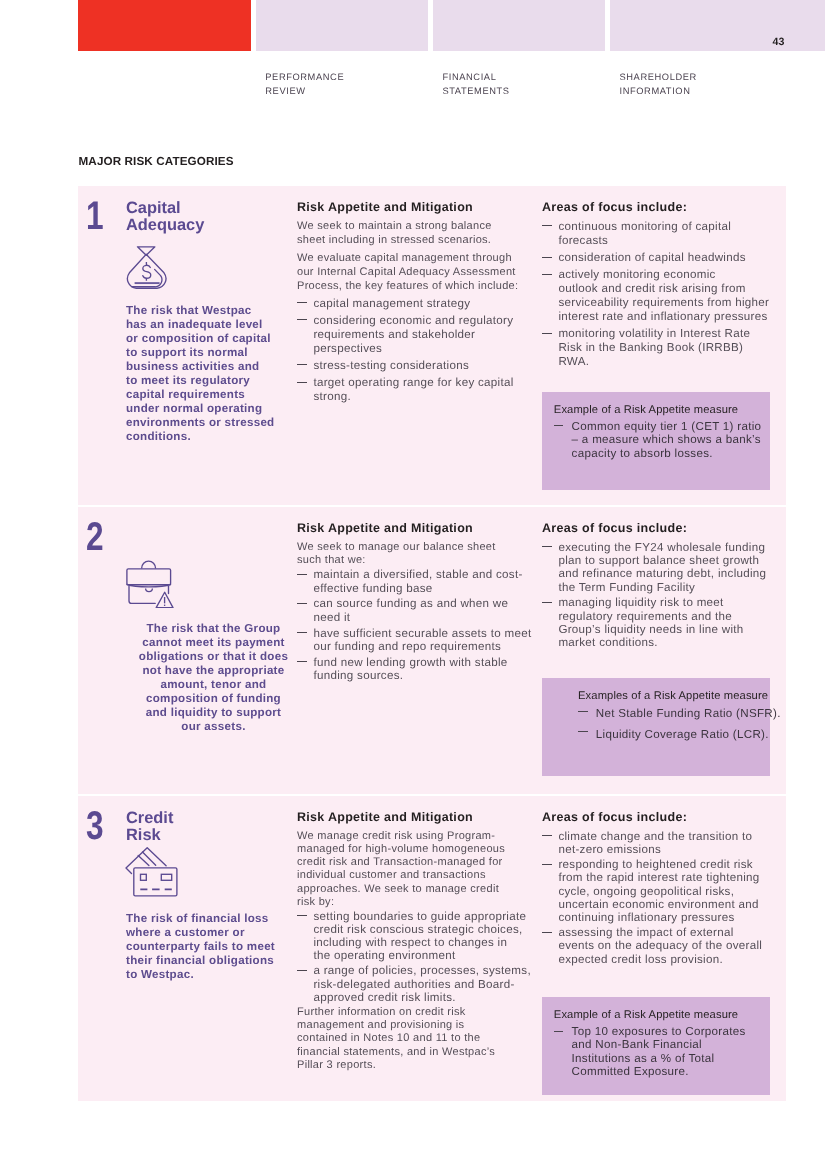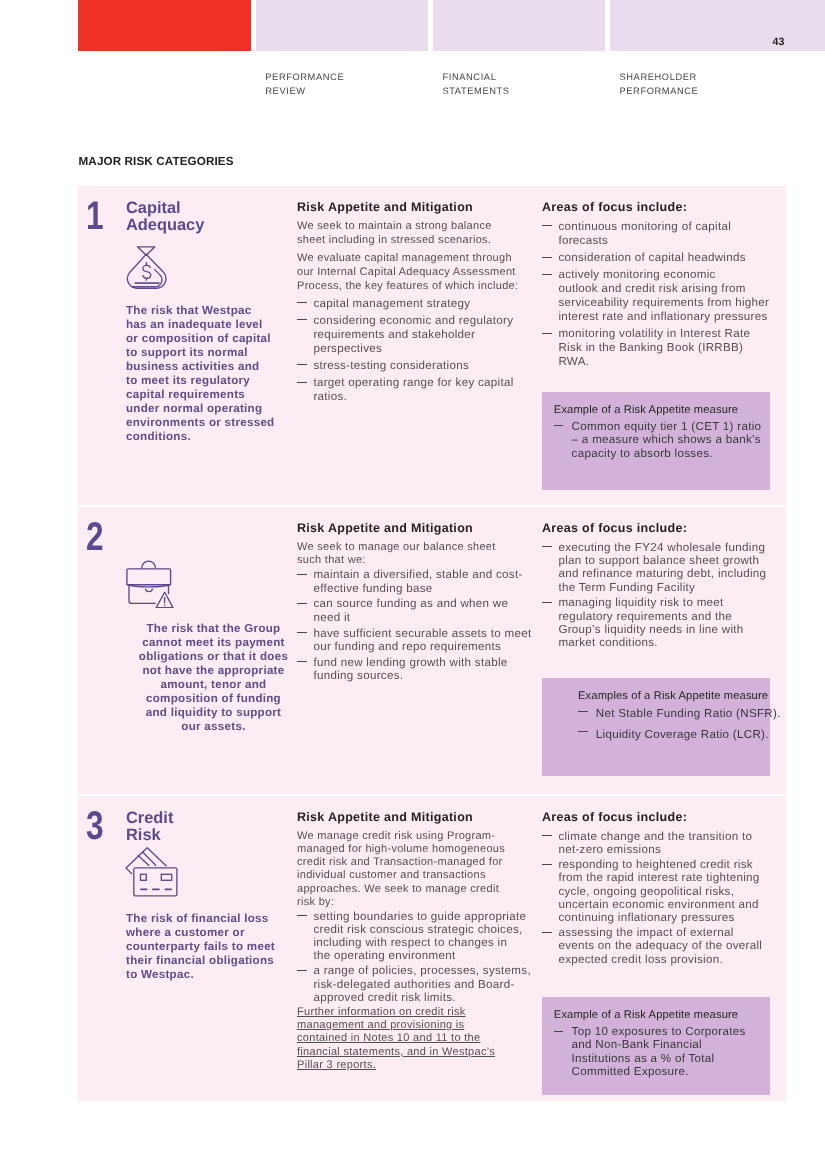--- a/index.html
+++ b/index.html
@@ -34,21 +34,21 @@
   .icon-wrap{position:absolute;}
   .risk-desc{position:absolute;left:48px;width:175px;font-size:11.6px;font-weight:700;
              color:#5D4C8E;line-height:14.0px;letter-spacing:0.28px;}
 
   .col{position:absolute;top:15px;}
   .col2{left:219px;width:234px;}
   .col3{left:464px;width:231px;}
   .colhead{font-size:12.5px;font-weight:700;color:#231F20;line-height:13px;margin:0 0 5.8px 0;
            letter-spacing:0.3px;}
   .para{font-size:11px;color:#544E57;line-height:var(--lh);margin:0 0 var(--pg) 0;letter-spacing:0.3px;}
-  .para:last-child{margin-bottom:12px;text-decoration:underline;}
+  .para:last-child{margin-bottom:12px;}
   ul.bl{list-style:none;margin:0 0 var(--pg) 0;padding:0;}
   .para + ul.bl{margin-top:-1.5px;}
   ul.bl:last-child{margin-bottom:0;}
   ul.bl li{position:relative;padding-left:16.4px;font-size:11.6px;color:#544E57;
            line-height:var(--lh);margin-bottom:var(--ig);letter-spacing:0.3px;}
   ul.bl li:last-child{margin-bottom:0;}
   .dash{position:absolute;left:0.3px;top:5.6px;width:9.3px;height:0;
          border-top:1.4px solid #4B454F;font-size:0;line-height:0;color:transparent;overflow:hidden;}
   .measure .dash{left:0.4px;}
 
@@ -77,21 +77,21 @@
     <div class="tab" style="left:255.7px;width:172.8px">
       <span class="tab-label">PERFORMANCE
 REVIEW</span>
     </div>
     <div class="tab" style="left:432.9px;width:172px">
       <span class="tab-label">FINANCIAL
 STATEMENTS</span>
     </div>
     <div class="tab" style="left:609.9px;width:215.1px">
       <span class="tab-label">SHAREHOLDER
-PERFORMANCE</span>
+INFORMATION</span>
     </div>
     <span class="pagenum">43</span>
   </div>
 
   <h2 class="sectitle">MAJOR RISK CATEGORIES</h2>
 
   <div id="panels">
       <div class="panel" style="top: 186px; height: 318.5px; --lh: 13.85px; --pg: 4.55px; --ig: 3.45px; --mlh: 13.8px;">
         <div class="num">1</div>
         <div class="risk-title">Capital
@@ -126,21 +126,21 @@
           </p>
           <p class="para">
             <span class="ln">We evaluate capital management through</span>
             <span class="ln">our Internal Capital Adequacy Assessment</span>
             <span class="ln">Process, the key features of which include:</span>
           </p>
           <ul class="bl">
             <li><span class="dash">—</span><span><span class="ln">capital management strategy</span></span></li>
             <li><span class="dash">—</span><span><span class="ln">considering economic and regulatory</span><span class="ln">requirements and stakeholder</span><span class="ln">perspectives</span></span></li>
             <li><span class="dash">—</span><span><span class="ln">stress-testing considerations</span></span></li>
-            <li><span class="dash">—</span><span><span class="ln">target operating range for key capital</span><span class="ln">ratios.</span></span></li>
+            <li><span class="dash">—</span><span><span class="ln">target operating range for key capital</span><span class="ln">strong.</span></span></li>
           </ul>
         </div>
         <div class="col col3">
           <div class="colhead">Areas of focus include:</div>
           <ul class="bl">
             <li><span class="dash">—</span><span><span class="ln">continuous monitoring of capital</span><span class="ln">forecasts</span></span></li>
             <li><span class="dash">—</span><span><span class="ln">consideration of capital headwinds</span></span></li>
             <li><span class="dash">—</span><span><span class="ln">actively monitoring economic</span><span class="ln">outlook and credit risk arising from</span><span class="ln">serviceability requirements from higher</span><span class="ln">interest rate and inflationary pressures</span></span></li>
             <li><span class="dash">—</span><span><span class="ln">monitoring volatility in Interest Rate</span><span class="ln">Risk in the Banking Book (IRRBB)</span><span class="ln">RWA.</span></span></li>
           </ul>

